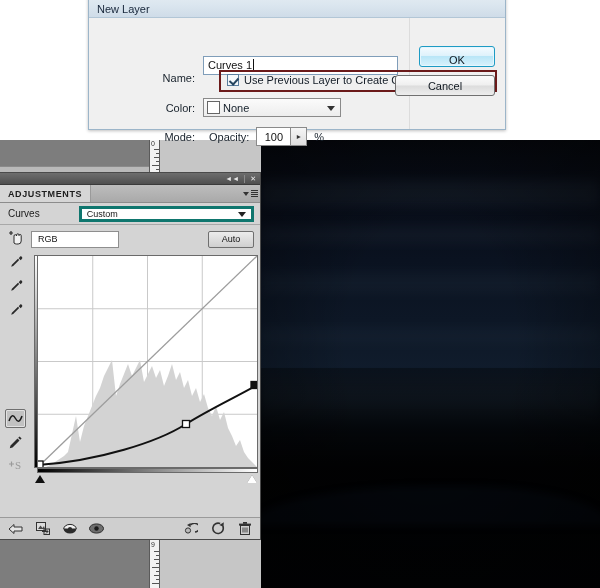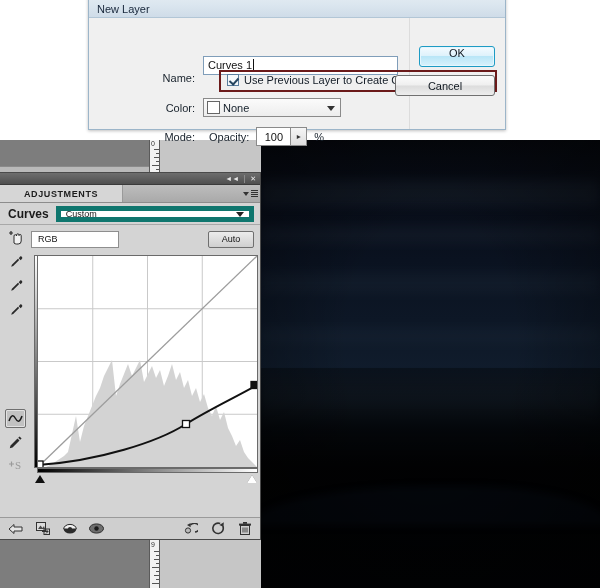--- a/index.html
+++ b/index.html
@@ -162,21 +162,21 @@
 
   .panel-tabrow {
     position: relative;
     height: 18px;
     background: linear-gradient(to bottom, #bdbdbd, #a9a9a9);
     border-bottom: 1px solid #8c8c8c;
     display: flex; align-items: stretch;
   }
   .panel-tab {
     background: #d6d6d6;
-    padding: 0 24px;
+    padding: 0 8px;
     display: flex; align-items: center;
     font-size: 9px; font-weight: bold;
     letter-spacing: 0.6px;
     color: #1c1c1c;
     border-right: 1px solid #9a9a9a;
     cursor: pointer;
   }
   .panel-tabfill { flex: 1; }
   .panel-menu-icon {
     width: 20px; display: flex; align-items: center; justify-content: center;
@@ -194,31 +194,32 @@
 
   .presetrow {
     display: flex; align-items: center;
     height: 22px;
     padding: 0 6px 0 8px;
     background: #d4d4d4;
     border-bottom: 1px solid #a8a8a8;
     gap: 7px;
   }
   .presetrow .lbl {
-    font-size: 12px; font-weight: bold; color: #1a1a1a;
+    font-size: 10px; font-weight: normal; color: #1a1a1a;
   }
   .combo {
     position: relative;
     flex: 1; height: 16px;
     background: #fff;
-    border: 5px solid #0f766e;
+    border: 3px solid #0f766e;
     display: flex; align-items: center;
     padding: 0 16px 0 5px;
     font-size: 9px; color: #141414;
     cursor: pointer;
+    margin-left: 32px;
   }
   .combo .arrow {
     position: absolute; right: 5px; top: 50%;
     margin-top: -2px;
     width: 0; height: 0;
     border-left: 4px solid transparent; border-right: 4px solid transparent;
     border-top: 5px solid #222;
   }
 
   
@@ -465,21 +466,21 @@
   }
   .pct { font-size: 11px; color: #18222c; margin-left: 7px; }
 
   .btn-ok {
     position: absolute; right: 10px; top: 28px;
     width: 76px; height: 21px;
     background: linear-gradient(to bottom, #f4fbff 0%, #dff2fb 45%, #b9e6f7 50%, #d9f2fc 100%);
     border: 1px solid #1d9bc4;
     border-radius: 3px;
     box-shadow: 0 0 0 1px #e6f6fd inset;
-    display: flex; align-items: flex-start; justify-content: center;
+    display: flex; align-items: flex-end; justify-content: center;
     font-size: 11px; color: #101820;
     cursor: pointer;
   }
   .btn-cancel {
     position: absolute; right: 10px; top: 57px;
     width: 100px; height: 21px;
     background: linear-gradient(to bottom, #fbfbfb 0%, #efefef 48%, #dcdcdc 52%, #ededed 100%);
     border: 1px solid #707070;
     border-radius: 3px;
     display: flex; align-items: center; justify-content: center;

